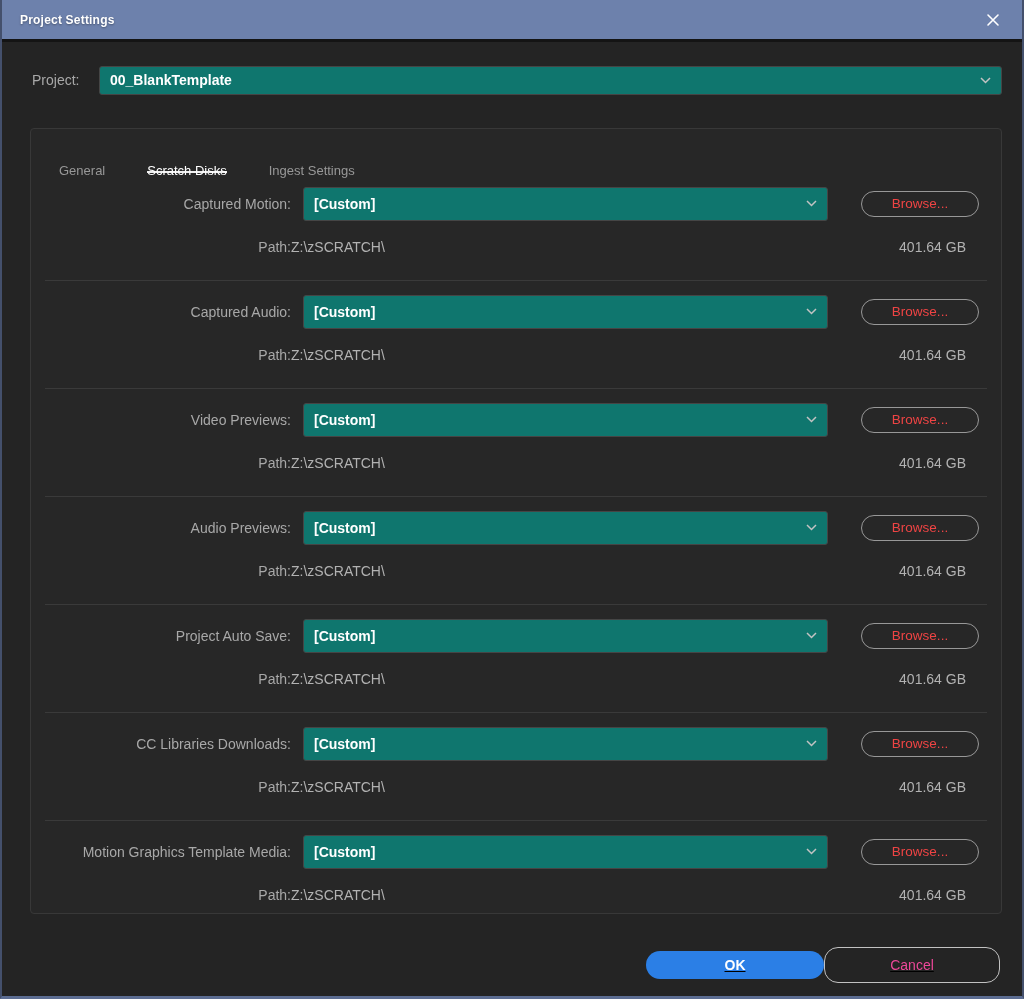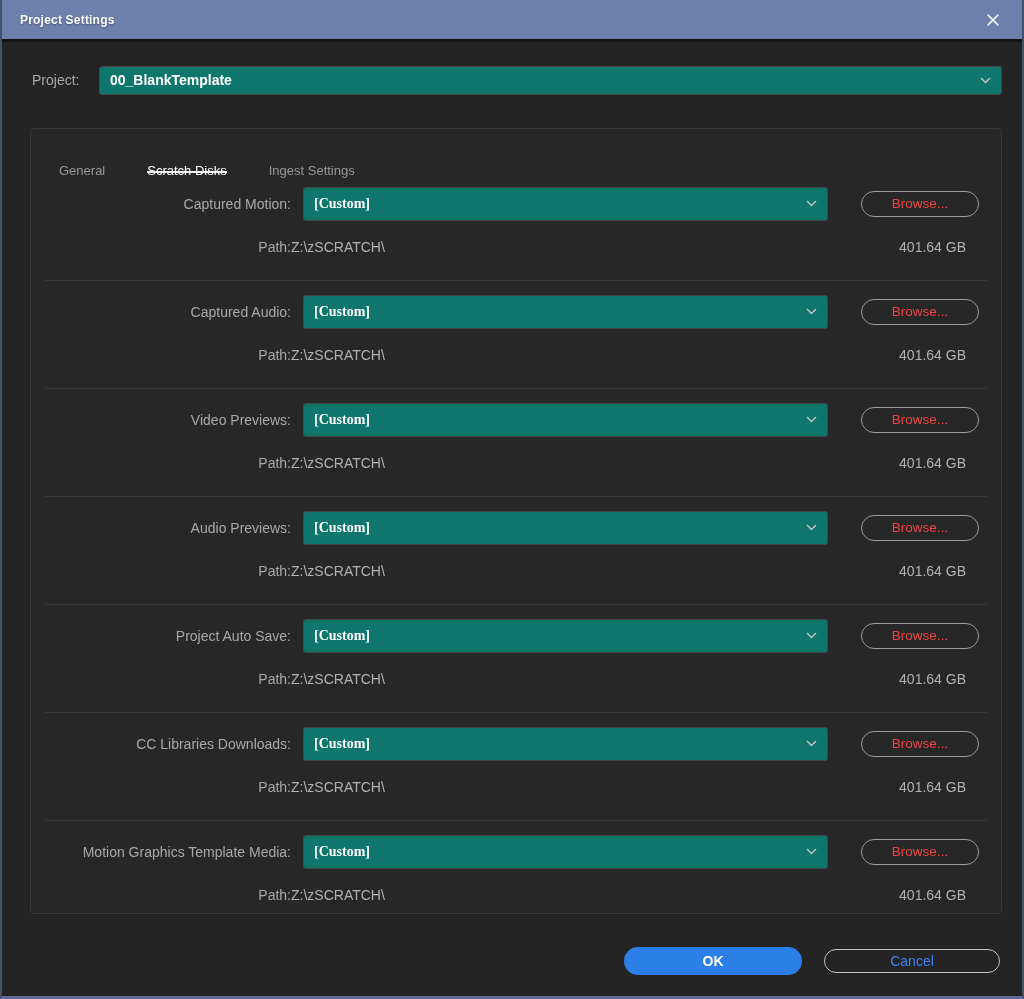--- a/index.html
+++ b/index.html
@@ -92,21 +92,20 @@
   .row-label {
     width: 246px; flex: 0 0 246px;
     text-align: right;
     color: #a8a8a8; font-size: 14px;
     white-space: nowrap;
   }
   .row-select {
     margin-left: 12px;
     width: 525px; flex: 0 0 525px;
     height: 34px;
-    font-family: Liberation Serif, serif;
   }
   .btn {
     font-family: "Liberation Sans", sans-serif;
     cursor: pointer;
     display: flex; align-items: center; justify-content: center;
   }
   .browse {
     margin-left: 33px;
     width: 118px; height: 26px;
     background: transparent;
@@ -116,32 +115,32 @@
   }
 
   .path-row { display: flex; align-items: center; margin-top: 21px; height: 17px; }
   .path-value { color: #b2b2b2; font-size: 14px; }
   .size-value { margin-left: auto; margin-right: 21px; color: #b2b2b2; font-size: 14px; }
 
   
   .footer {
     margin-top: 33px;
     display: flex; justify-content: flex-end; align-items: center;
-    padding-right: 22px; gap: 22px;
+    padding-right: 22px; gap: 0; text-decoration: underline;
   }
   .ok {
     width: 178px; height: 28px;
     background: #2b7fe6; border: none; border-radius: 14px;
     color: #ffffff; font-size: 14px; font-weight: 700;
   }
   .cancel {
-    width: 176px; height: 24px;
+    width: 176px; height: 36px;
     background: transparent;
     border: 1.5px solid #c2c2c2; border-radius: 14px;
-    color: #3b82f6; font-size: 14px;
+    color: #ec4899; font-size: 14px;
   }
 </style>
 </head>
 <body>
 
 <div class="dialog">
 
   <div class="titlebar">
     <span class="title">Project Settings</span>
     <span class="close">

